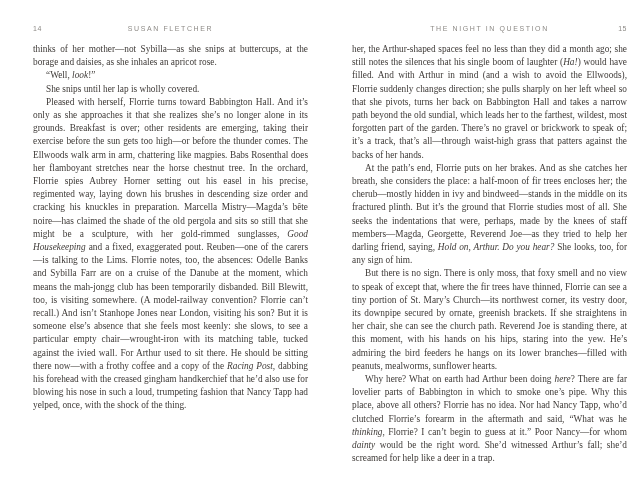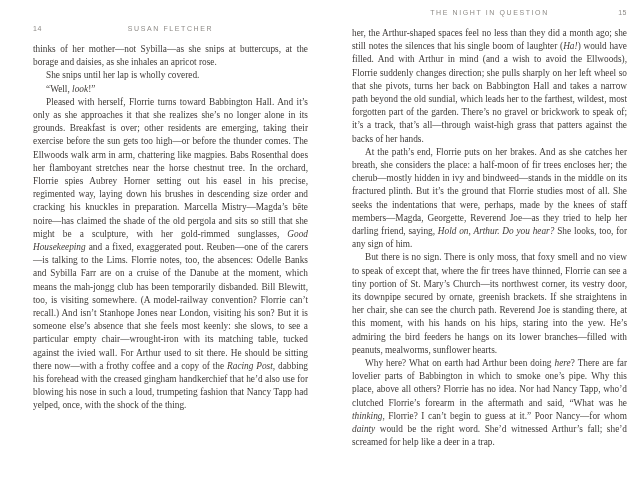--- a/index.html
+++ b/index.html
@@ -17,21 +17,21 @@
     background: #ffffff;
   }
   .page {
     position: relative;
     width: 320px;
     height: 480px;
     box-sizing: border-box;
     overflow: hidden;
   }
   .page.left  { padding: 24px 12px 0 33px; }
-  .page.right { padding: 8px 13px 0 32px; }
+  .page.right { padding: 24px 13px 0 32px; }
 
   .running-head {
     position: relative;
     height: 10px;
     line-height: 10px;
     margin-bottom: 9px;
     font-family: "Liberation Sans", sans-serif;
     font-size: 7px;
     letter-spacing: 1.6px;
     color: #8d8a86;
@@ -63,22 +63,22 @@
 
 <div class="spread">
 
   <section class="page left">
     <header class="running-head">
       <span class="folio pos-left">14</span>
       <span>SUSAN FLETCHER</span>
     </header>
     <div class="body-text">
         <p class="para"><span>thinks of her mother—not Sybilla—as she snips at buttercups, at the borage and daisies, as she inhales an apricot rose.</span></p>
+        <p class="para indent"><span>“Well, </span><i>look</i><span>!”</span></p>
         <p class="para indent"><span>She snips until her lap is wholly covered.</span></p>
-        <p class="para indent"><span>“Well, </span><i>look</i><span>!”</span></p>
         <p class="para indent"><span>Pleased with herself, Florrie turns toward Babbington Hall. And it’s only as she approaches it that she realizes she’s no longer alone in its grounds. Breakfast is over; other residents are emerging, taking their exercise before the sun gets too high—or before the thunder comes. The Ellwoods walk arm in arm, chattering like magpies. Babs Rosenthal does her flamboyant stretches near the horse chestnut tree. In the orchard, Florrie spies Aubrey Horner setting out his easel in his precise, regimented way, laying down his brushes in descending size order and cracking his knuckles in preparation. Marcella Mistry—Magda’s bête noire—has claimed the shade of the old pergola and sits so still that she might be a sculpture, with her gold-rimmed sunglasses, </span><i>Good Housekeeping</i><span> and a fixed, exaggerated pout. Reuben—one of the carers—is talking to the Lims. Florrie notes, too, the absences: Odelle Banks and Sybilla Farr are on a cruise of the Danube at the moment, which means the mah-jongg club has been temporarily disbanded. Bill Blewitt, too, is visiting somewhere. (A model-railway convention? Florrie can’t recall.) And isn’t Stanhope Jones near London, visiting his son? But it is someone else’s absence that she feels most keenly: she slows, to see a particular empty chair—wrought-iron with its matching table, tucked against the ivied wall. For Arthur used to sit there. He should be sitting there now—with a frothy coffee and a copy of the </span><i>Racing Post</i><span>, dabbing his forehead with the creased gingham handkerchief that he’d also use for blowing his nose in such a loud, trumpeting fashion that Nancy Tapp had yelped, once, with the shock of the thing.</span></p>
       </div>
   </section>
 
   <section class="page right">
     <header class="running-head">
       <span>THE NIGHT IN QUESTION</span>
       <span class="folio pos-right">15</span>
     </header>
     <div class="body-text">

